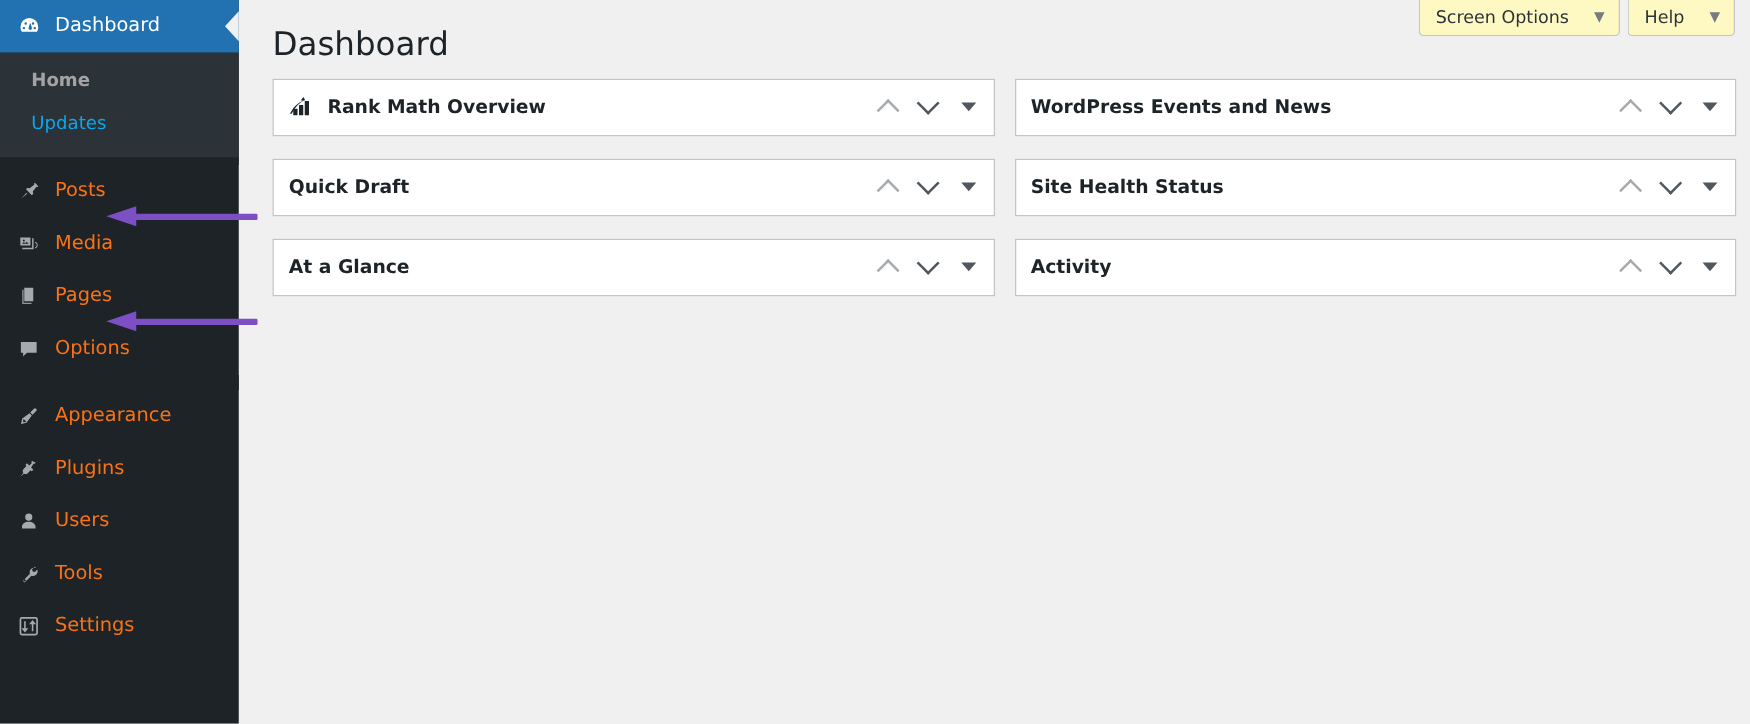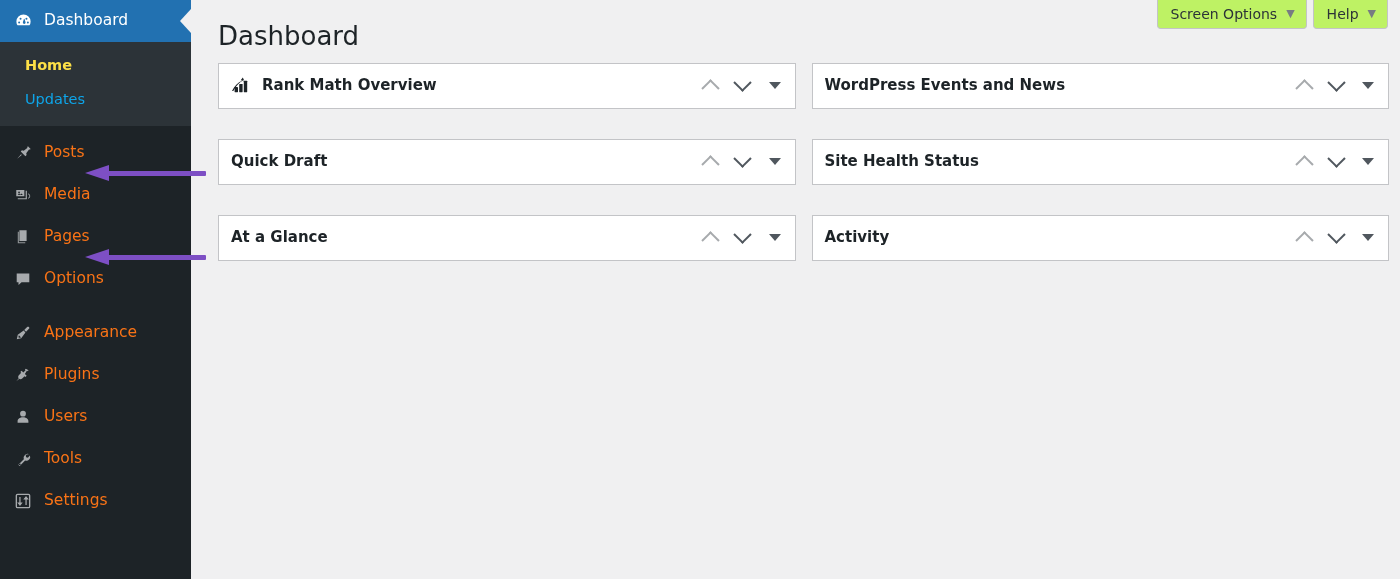--- a/index.html
+++ b/index.html
@@ -78,21 +78,21 @@
     padding: 7px 0 9px 0;
   }
   .submenu-item {
     padding: 6px 0 6px 25px;
     font-size: 14.5px;
     color: #0ea5e9;
     cursor: pointer;
     line-height: 1.5;
   }
   .submenu-item.current {
-    color: #fde047;
+    color: #a3a3a3;
     font-weight: bold;
   }
 
   .menu-separator {
     height: 6px;
     background: #1d2327;
   }
   .menu-gap { height: 12px; background: #1d2327; }
 
   
@@ -106,31 +106,31 @@
 
   
   .screen-meta-links {
     position: absolute;
     top: 0; right: 12px;
     display: flex;
     gap: 6px;
     z-index: 3;
   }
   .screen-meta-toggle {
-    background: #bef264;
+    background: #fef9c3;
     border: 1px solid #c3c4c7;
     border-top: none;
     border-radius: 0 0 4px 4px;
     padding: 6px 11px 7px 13px;
     font-size: 14px;
     color: #2c3338;
     cursor: pointer;
     display: flex;
     align-items: center;
-    gap: 9px;
+    gap: 20px;
     height: 29px;
     line-height: 1;
   }
   .screen-meta-toggle .caret { font-size: 11px; color: #787c82; }
 
   .wrap-title {
     font-size: 26px;
     font-weight: 400;
     color: #1d2327;
     padding: 20px 0 9px 27px;
@@ -146,21 +146,21 @@
   .postbox-container {
     display: flex;
     flex-direction: column;
   }
   .col-left  { width: 590px; padding-right: 8px; }
   .col-right { width: 590px; padding-left: 8px; justify-content: flex-end; }
 
   .postbox {
     background: #fff;
     border: 1px solid #c3c4c7;
-    margin-bottom: 30px;
+    margin-bottom: 18px;
     min-width: 255px;
     position: relative;
   }
 
   .postbox-header {
     display: flex;
     align-items: center;
     height: 44px;
     padding: 0 0 0 12px;
     border-bottom: none;

